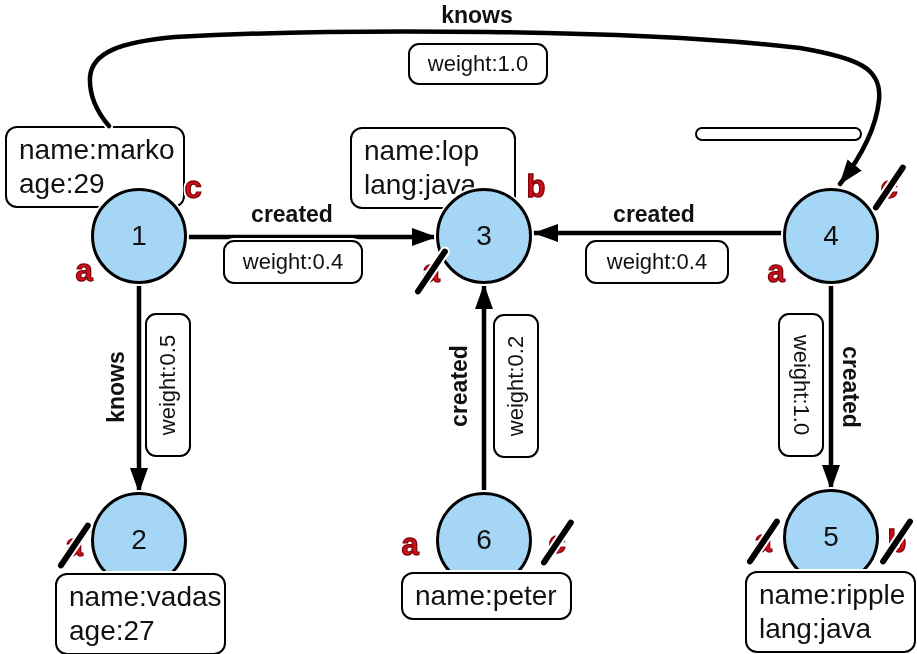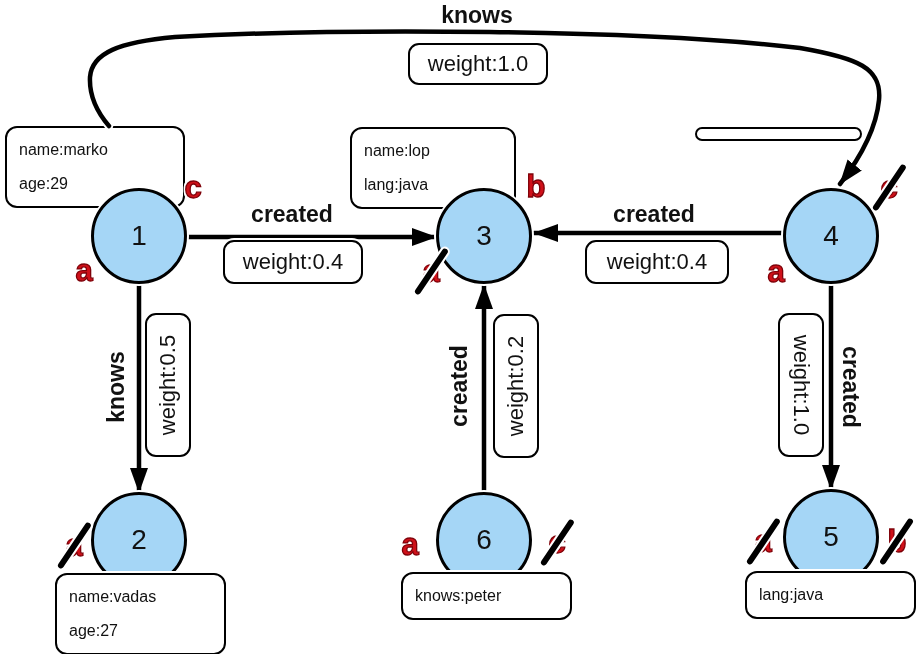--- a/index.html
+++ b/index.html
@@ -5,21 +5,21 @@
   html,body{margin:0;padding:0;background:#fff;}
   .canvas{
     position:relative;width:917px;height:654px;background:#ffffff;overflow:hidden;
     font-family:"Liberation Sans", sans-serif;color:#111;
   }
   svg.edges{position:absolute;left:0;top:0;z-index:2;}
   .halo{stroke:#ffffff;stroke-width:8.5;fill:none;}
   .wire{stroke:#000000;stroke-width:4.5;fill:none;}
   .propbox{
     position:absolute;background:#fff;border:2.5px solid #000;border-radius:12px;
-    padding:5px 12px;font-size:16px;line-height:34px;z-index:1;
+    padding:5px 12px;font-size:28px;line-height:34px;z-index:1;
     box-shadow:0 0 0 2px #fff;white-space:nowrap;
   }
   .propbox.bottom{z-index:4;}
   .pline{display:block;}
   .node{
     position:absolute;width:90px;height:90px;border:3px solid #000;border-radius:50%;
     background:#a5d6f6;z-index:3;display:flex;align-items:center;justify-content:center;
     font-size:28px;transform:translate(-50%,-50%);box-shadow:0 0 0 2px #fff;
   }
   .edge-label{
@@ -110,23 +110,24 @@
   </div>
   <div class="node" style="left:831px;top:537px">
     <span>5</span>
   </div>
 
   <div class="propbox bottom" style="left:55px;top:573px;width:143px">
     <span class="pline">name:vadas</span>
     <span class="pline">age:27</span>
   </div>
   <div class="propbox bottom" style="left:401px;top:572px;width:143px">
-    <span class="pline">knows:peter</span>
+    <span class="pline">name:peter</span>
   </div>
   <div class="propbox bottom" style="left:745px;top:571px;width:143px">
+    <span class="pline">name:ripple</span>
     <span class="pline">lang:java</span>
   </div>
 
   <div class="edge-label" style="left:477px;top:15px">knows</div>
   <div class="edge-label" style="left:292px;top:214px">created</div>
   <div class="edge-label" style="left:654px;top:214px">created</div>
   <div class="edge-label v-up" style="left:116px;top:387px">knows</div>
   <div class="edge-label v-up" style="left:459px;top:386px">created</div>
   <div class="edge-label v-down" style="left:850px;top:387px">created</div>
 

